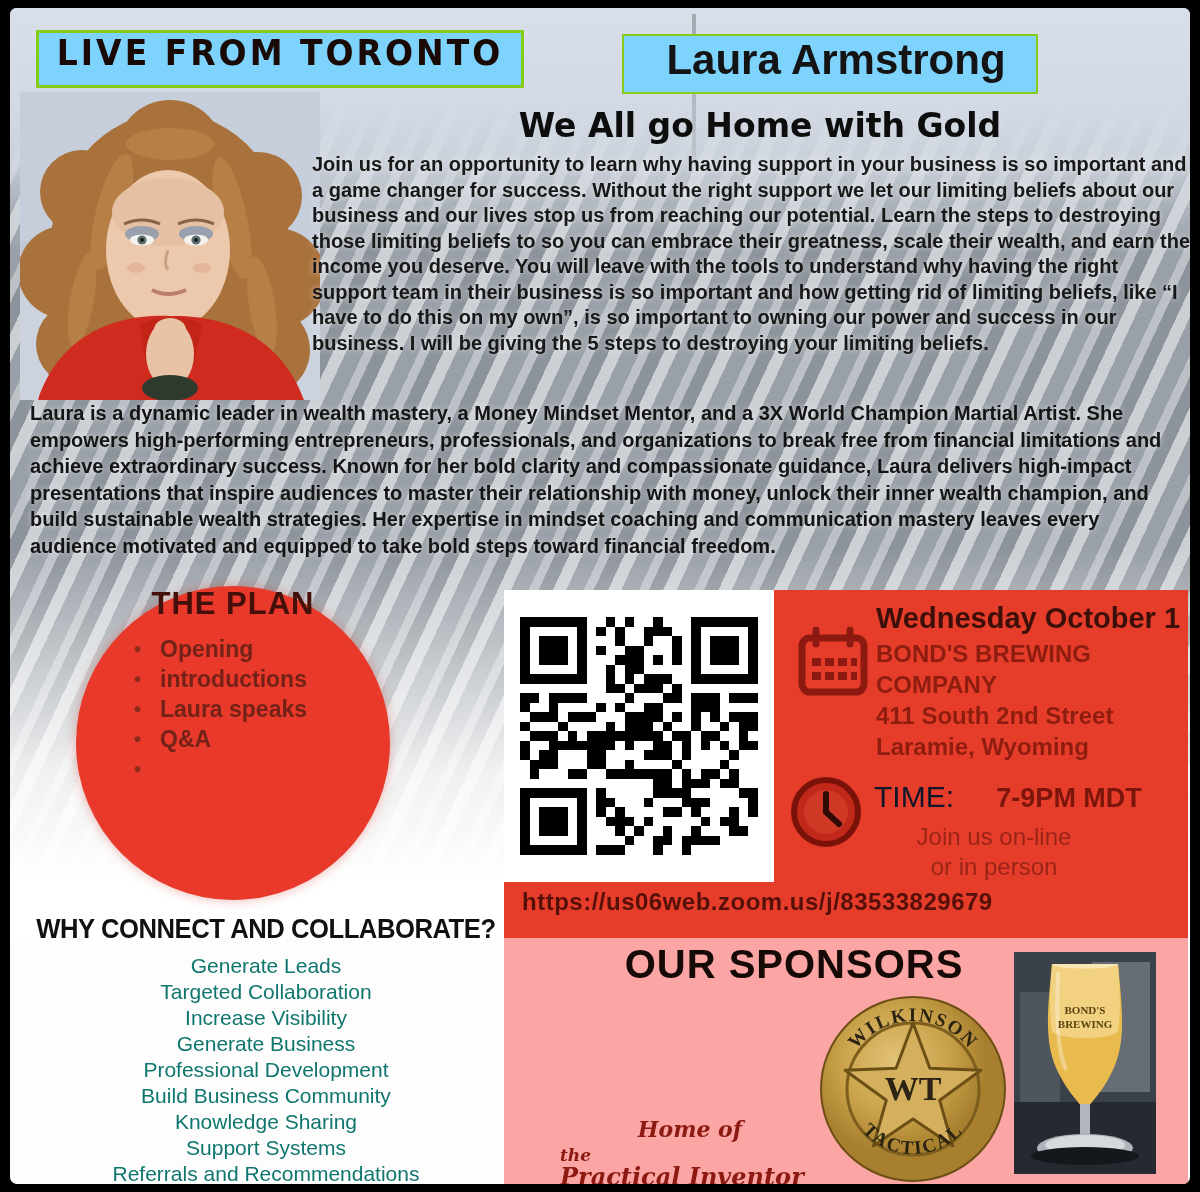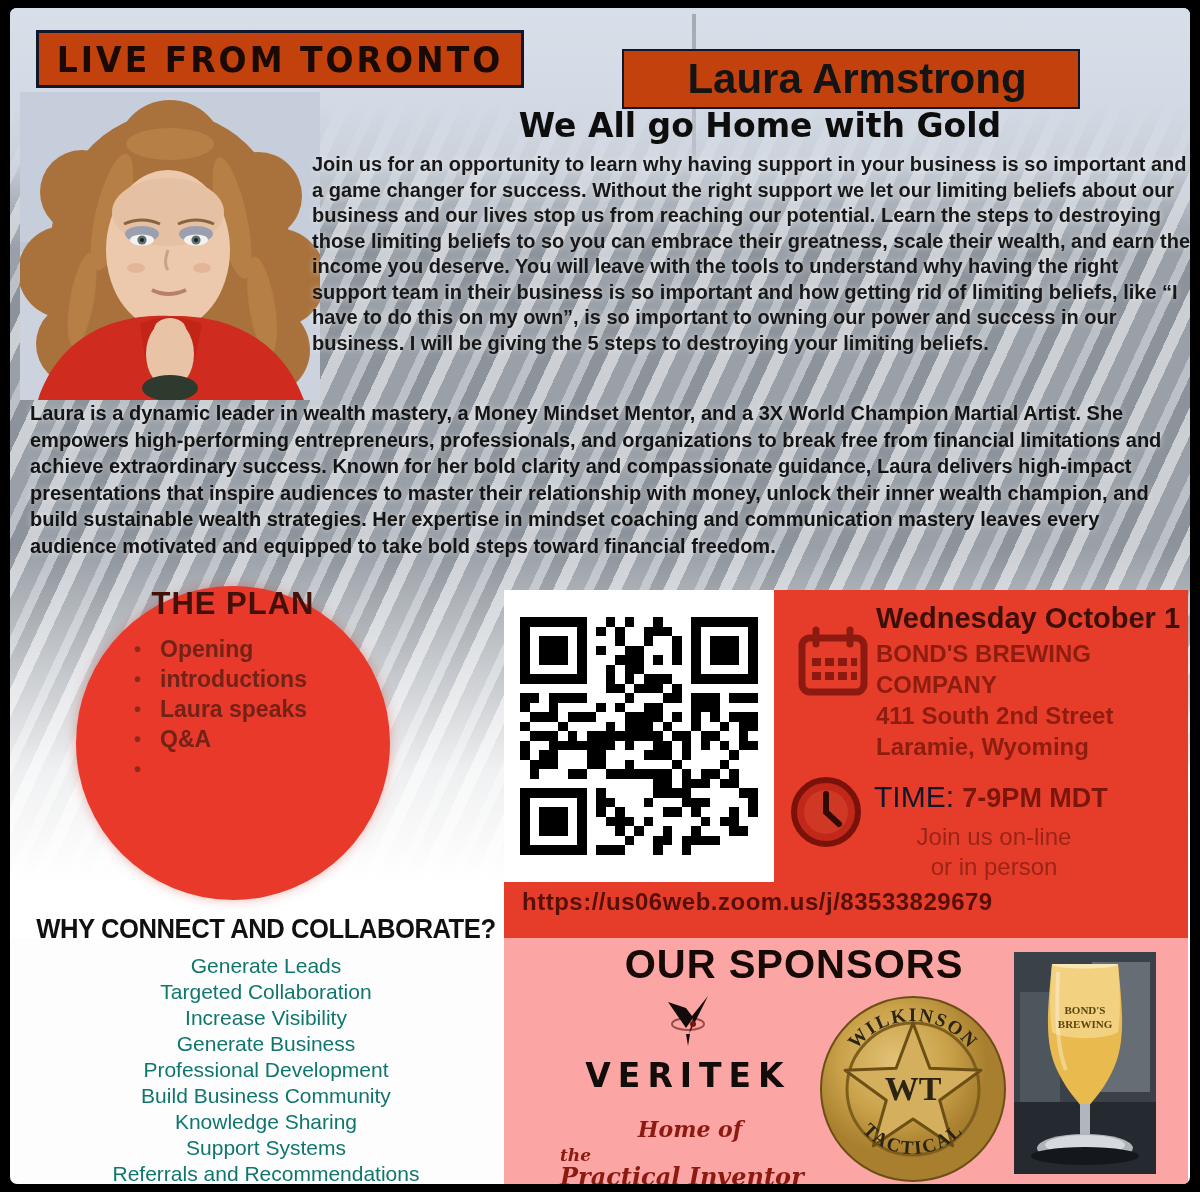--- a/index.html
+++ b/index.html
@@ -9,24 +9,24 @@
   .photo-bg{position:absolute;left:0;top:0;width:100%;height:930px;
     background:
       linear-gradient(180deg,#d9dfe9 0%,#d3dae5 10%,rgba(213,219,228,0.85) 16%,rgba(213,219,228,0) 26%),
       repeating-linear-gradient(115deg,#9aa0a8 0 16px,#bcc1c8 16px 25px,#8d939b 25px 38px,#ccd0d5 38px 50px),
       repeating-linear-gradient(25deg,rgba(255,255,255,.25) 0 30px,rgba(90,95,105,.25) 30px 55px),
       linear-gradient(180deg,#c2c8d2,#999fa8);}
   .photo-bg::after{content:"";position:absolute;inset:0;
     background:linear-gradient(180deg,rgba(255,255,255,0) 58%,rgba(255,255,255,.85) 82%,#fff 94%);}
   .cn-tower{position:absolute;left:682px;top:6px;width:4px;height:150px;background:linear-gradient(#8d939b,#b9bec6);opacity:.7;}
   
-  .banner{position:absolute;background:#c2410c;border:3px solid #0f172a;display:flex;align-items:center;justify-content:center;box-sizing:border-box;}
+  .banner{position:absolute;background:#7dd3fc;border:3px solid #84cc16;display:flex;align-items:flex-start;justify-content:center;box-sizing:border-box;}
   .banner-live{left:26px;top:22px;width:488px;height:58px;}
   .banner-live span{font-family:"DejaVu Sans",sans-serif;font-weight:900;font-size:33px;letter-spacing:3px;color:#190a06;transform:scaleY(1.05);}
-  .banner-name{left:612px;top:41px;width:458px;height:60px;border-width:2px;padding-left:12px;}
+  .banner-name{left:612px;top:26px;width:416px;height:60px;border-width:2px;padding-left:12px;}
   .banner-name span{font-size:42px;font-weight:700;color:#141414;}
   
   .portrait{position:absolute;left:10px;top:84px;width:300px;height:308px;}
   
   .headline{position:absolute;left:320px;top:98px;width:860px;text-align:center;
     font-family:"DejaVu Sans",sans-serif;font-weight:900;font-size:33px;color:#0d0d0d;letter-spacing:0px;}
   .intro{position:absolute;left:302px;top:144px;width:884px;font-size:20px;font-weight:700;color:#181818;
     line-height:25.5px;text-shadow:0 0 6px rgba(255,255,255,.6);}
   .bio{position:absolute;left:20px;top:392px;width:1158px;font-size:20px;font-weight:700;color:#141414;
     line-height:26.5px;text-shadow:0 0 6px rgba(255,255,255,.55);}
@@ -39,21 +39,21 @@
   .plan-item .bullet{width:26px;color:#8a2a1a;font-size:20px;flex:none;}
   
   .event-box{position:absolute;left:494px;top:582px;width:684px;height:409px;background:#e63d2b;}
   .qr-panel{position:absolute;left:494px;top:582px;width:270px;height:292px;background:#fff;display:flex;align-items:center;justify-content:center;}
   .event-date{position:absolute;left:372px;top:12px;font-size:29px;font-weight:800;color:#3c0f08;}
   .event-venue{position:absolute;left:372px;top:48px;font-size:24px;font-weight:700;color:#8e1d10;line-height:31px;}
   .cal-icon{position:absolute;left:290px;top:32px;}
   .clock-icon{position:absolute;left:286px;top:186px;}
   .time-row{position:absolute;left:370px;top:190px;font-size:30px;}
   .time-label{font-weight:400;color:#0f172a;}
-  .time-value{font-weight:700;color:#7c150b;font-size:27px;}
+  .time-value{font-weight:700;color:#7c150b;font-size:27px;margin-left:34px;}
   .join-lines{position:absolute;left:340px;top:232px;width:300px;text-align:center;
     font-size:24px;font-weight:400;color:#9a2416;line-height:30px;}
   .zoom-link{position:absolute;left:18px;top:298px;font-size:24px;font-weight:800;color:#56100a;letter-spacing:.5px;}
   
   .why{position:absolute;left:14px;top:906px;width:484px;text-align:center;}
   .why-title{font-size:27px;font-weight:800;color:#111;letter-spacing:-.5px;transform:scaleX(.95);}
   .why-list{margin-top:8px;font-size:21px;color:#0f766e;line-height:26px;}
   
   .sponsors{position:absolute;left:494px;top:930px;width:684px;height:246px;background:#fca5a5;}
   .sponsors-title{position:absolute;left:90px;top:4px;width:400px;text-align:center;
@@ -433,29 +433,20 @@
       <div>Build Business Community</div>
       <div>Knowledge Sharing</div>
       <div>Support Systems</div>
       <div>Referrals and Recommendations</div>
     </div>
   </div>
 
   <div class="sponsors">
     <div class="sponsors-title">OUR SPONSORS</div>
 
-    <div class="veritek">
-      <svg width="64" height="56" viewBox="0 0 64 56">
-        <ellipse cx="32" cy="30" rx="16" ry="6" fill="none" stroke="#5a1008" stroke-width="2" opacity=".6"></ellipse>
-        <path d="M12,8 L30,34 L37,24 L33,40 L52,2 L36,22 L30,14 Z" fill="#120d0a"></path>
-        <path d="M30,40 l4,0 l-2,12 z" fill="#120d0a"></path>
-        <circle cx="37" cy="30" r="3" fill="#7c150b"></circle>
-      </svg>
-      <div class="veritek-name">VERITEK</div>
-    </div>
     <div class="tagline">
       <div class="t1">Home of</div>
       <div class="t2">the</div>
       <div class="t3">Practical Inventor</div>
     </div>
 
     <div class="badge">
       <svg width="190" height="190" viewBox="0 0 190 190">
         <defs>
           <radialGradient id="goldg" cx="40%" cy="35%">

